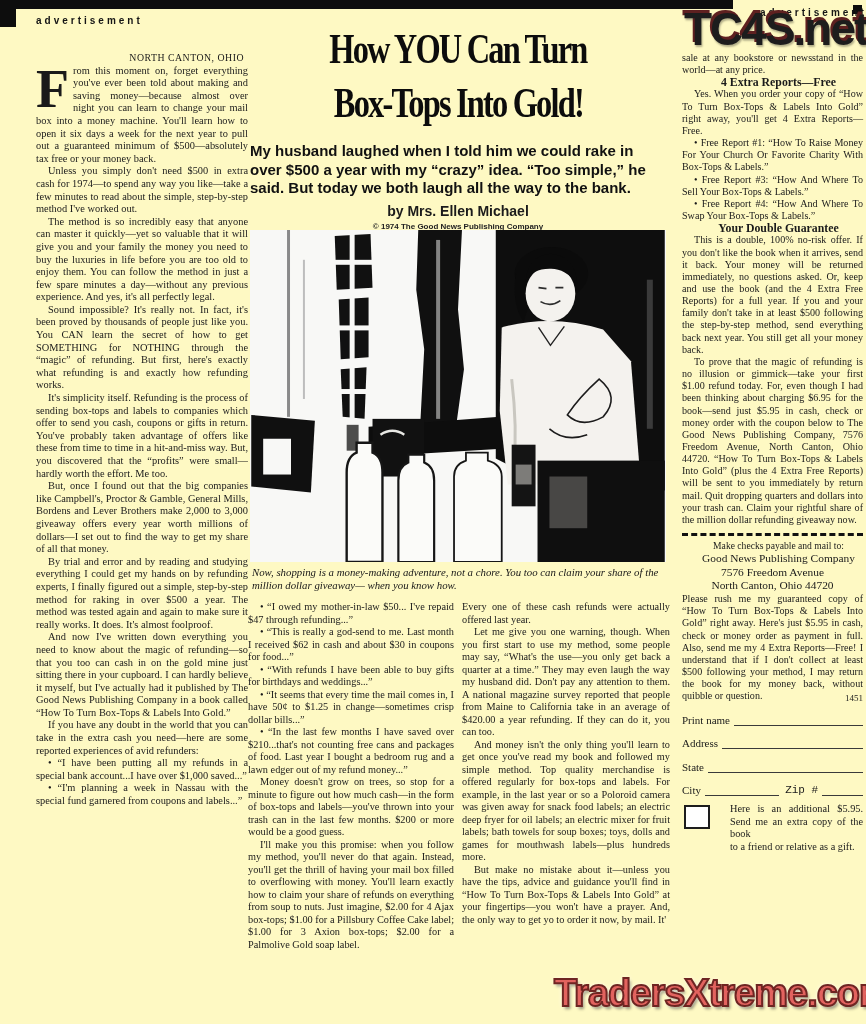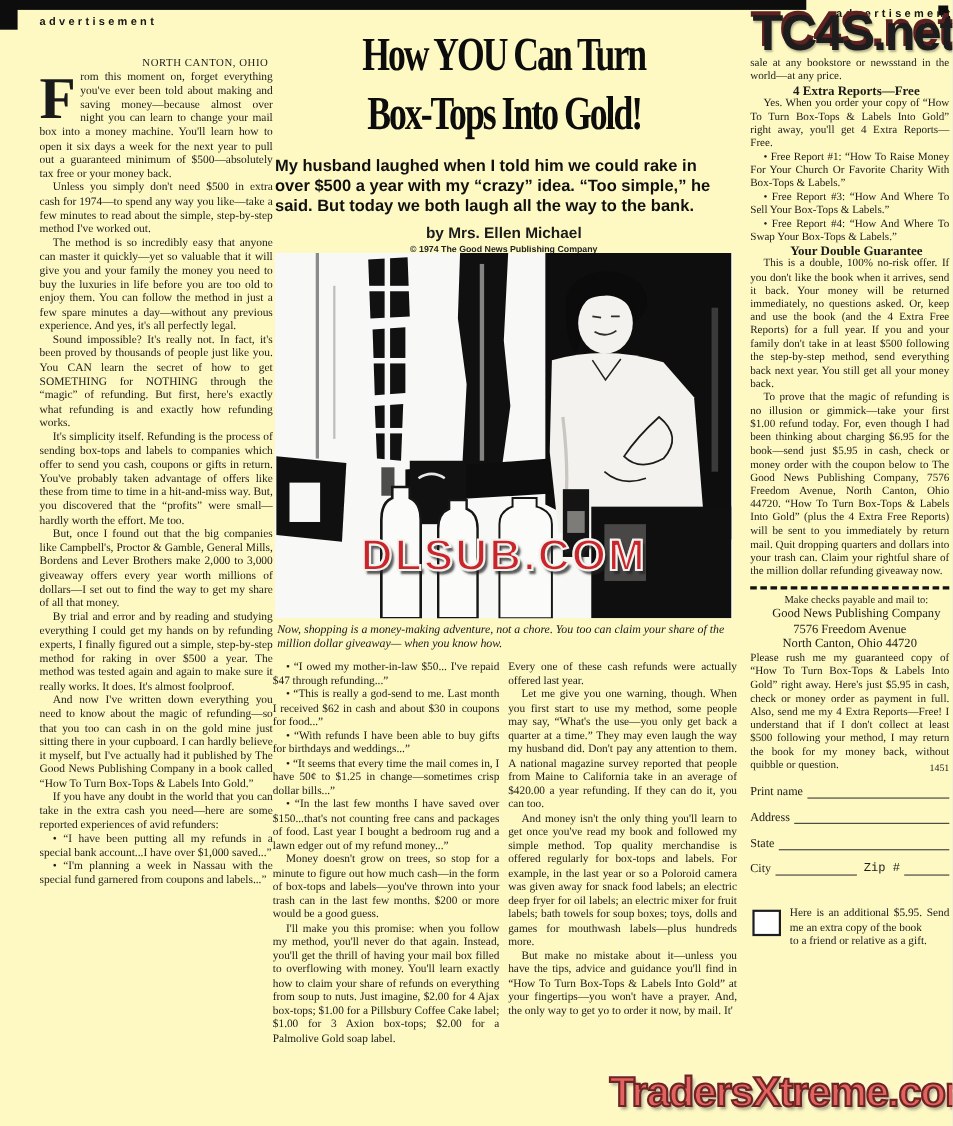--- a/index.html
+++ b/index.html
@@ -51,21 +51,21 @@
   .gap-top{margin-top:13px;}
   
   .cutline{border-top:3.5px dashed #111;margin:7px 0 4px;}
   .mailto{text-align:center;font-size:9.6px;margin:2px 0 4px;text-indent:0;}
   .pubaddr{text-align:center;font-size:11.4px;line-height:13.6px;margin:0 0 7px;text-indent:0;}
   .code{float:right;font-size:9px;padding-top:2px;}
   .frow{display:flex;align-items:flex-end;margin-top:9.5px;font-size:11px;}
   .fline{flex:1;border-bottom:1.3px solid #3a3a3a;height:13px;margin-left:4px;}
   .fline.short{flex:.55;}
   .ziplabel{margin-left:6px;font-family:Liberation Mono, monospace;}
-  .chkrow{display:flex;margin-top:29px;}
+  .chkrow{display:flex;margin-top:7px;gap:12px;}
   .chk{width:22px;height:20px;border:2px solid #1d1d1d;margin:2px 8px 0 2px;flex:none;background:#fff;}
   .chktext{font-size:10.3px;line-height:12.4px;text-align:justify;}
 </style>
 </head>
 <body>
 
 <div class="page">
 
   <div class="topstrip"></div>
   <div class="topstrip-l"></div>
@@ -143,30 +143,29 @@
       <path d="M204 334 V248 Q204 236 216 232 L216 224 H238 L238 232 Q252 236 252 248 V334 Z" fill="#fbfbf9" stroke="#161616" stroke-width="1.8"></path>
       <rect x="262" y="216" width="24" height="62" fill="#141414"></rect>
       <rect x="266" y="236" width="16" height="20" fill="#e5e3dd" opacity=".5"></rect>
 
       <rect x="288" y="232" width="128" height="102" fill="#0f0f0f"></rect>
       <rect x="300" y="248" width="38" height="52" fill="#dddbd4" opacity=".28"></rect>
 
       <path d="M0 186 L64 192 L60 264 L0 258 Z" fill="#101010"></path>
       <rect x="12" y="210" width="28" height="36" fill="#f8f8f6"></rect>
     </svg>
-    <div class="wm wm-dlsub">DLSUB.COM</div>
   </div>
   <div class="caption">Now, shopping is a money-making adventure, not a chore. You too can claim your share of the million dollar giveaway— when you know how.</div>
 
   <div class="col" id="col2">
     <p>•  “I owed my mother-in-law $50... I've repaid $47 through refunding...”</p>
     <p>•  “This is really a god-send to me. Last month I received $62 in cash and about $30 in coupons for food...”</p>
     <p>•  “With refunds I have been able to buy gifts for birthdays and weddings...”</p>
     <p>•  “It seems that every time the mail comes in, I have 50¢ to $1.25 in change—sometimes crisp dollar bills...”</p>
-    <p>•  “In the last few months I have saved over $150...that's not counting free cans and packages of food. Last year I bought a bedroom rug and a lawn edger out of my refund money...”</p>
+    <p>•  “In the last few months I have saved over $210...that's not counting free cans and packages of food. Last year I bought a bedroom rug and a lawn edger out of my refund money...”</p>
     <p>Money doesn't grow on trees, so stop for a minute to figure out how much cash—in the form of box-tops and labels—you've thrown into your trash can in the last few months. $200 or more would be a good guess.</p>
     <p>I'll make you this promise: when you follow my method, you'll never do that again. Instead, you'll get the thrill of having your mail box filled to overflowing with money. You'll learn exactly how to claim your share of refunds on everything from soup to nuts. Just imagine, $2.00 for 4 Ajax box-tops; $1.00 for a Pillsbury Coffee Cake label; $1.00 for 3 Axion box-tops; $2.00 for a Palmolive Gold soap label.</p>
   </div>
 
   <div class="col" id="col3">
     <p class="noindent">Every one of these cash refunds were actually offered last year.</p>
     <p>Let me give you one warning, though. When you first start to use my method, some people may say, “What's the use—you only get back a quarter at a time.” They may even laugh the way my husband did. Don't pay any attention to them. A national magazine survey reported that people from Maine to California take in an average of $420.00 a year refunding. If they can do it, you can too.</p>
     <p>And money isn't the only thing you'll learn to get once you've read my book and followed my simple method. Top quality merchandise is offered regularly for box-tops and labels. For example, in the last year or so a Poloroid camera was given away for snack food labels; an electric deep fryer for oil labels; an electric mixer for fruit labels; bath towels for soup boxes; toys, dolls and games for mouthwash labels—plus hundreds more.</p>
     <p>But make no mistake about it—unless you have the tips, advice and guidance you'll find in “How To Turn Box-Tops &amp; Labels Into Gold” at your fingertips—you won't have a prayer. And, the only way to get yo to order it now, by mail. It'</p>
   </div>

